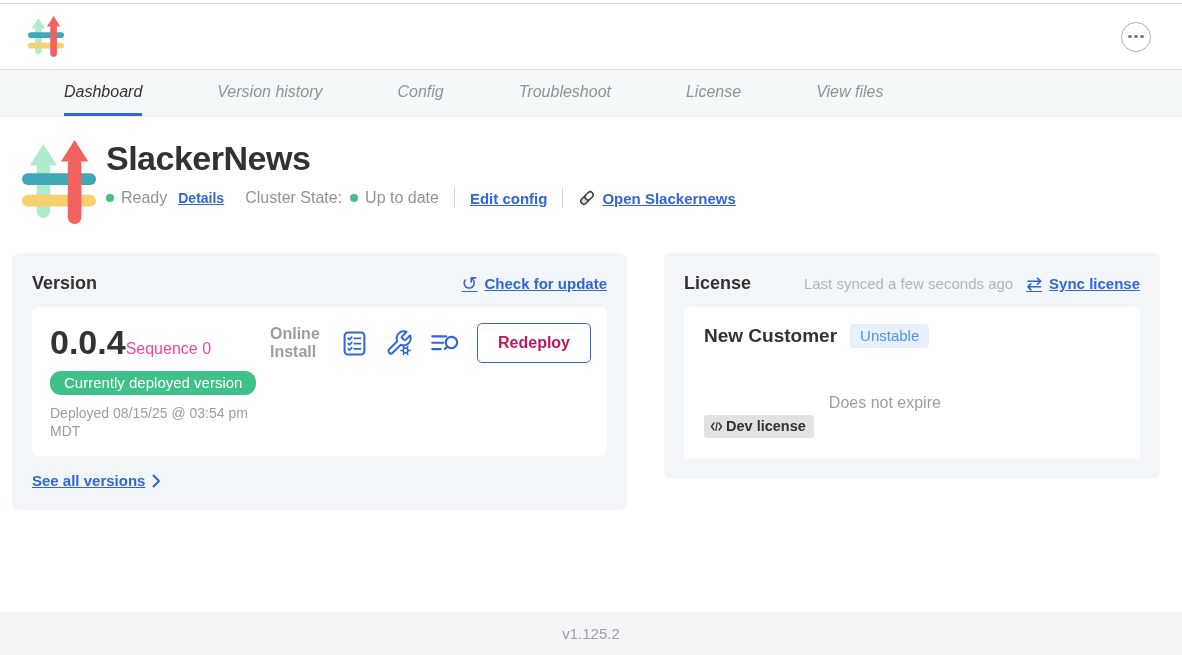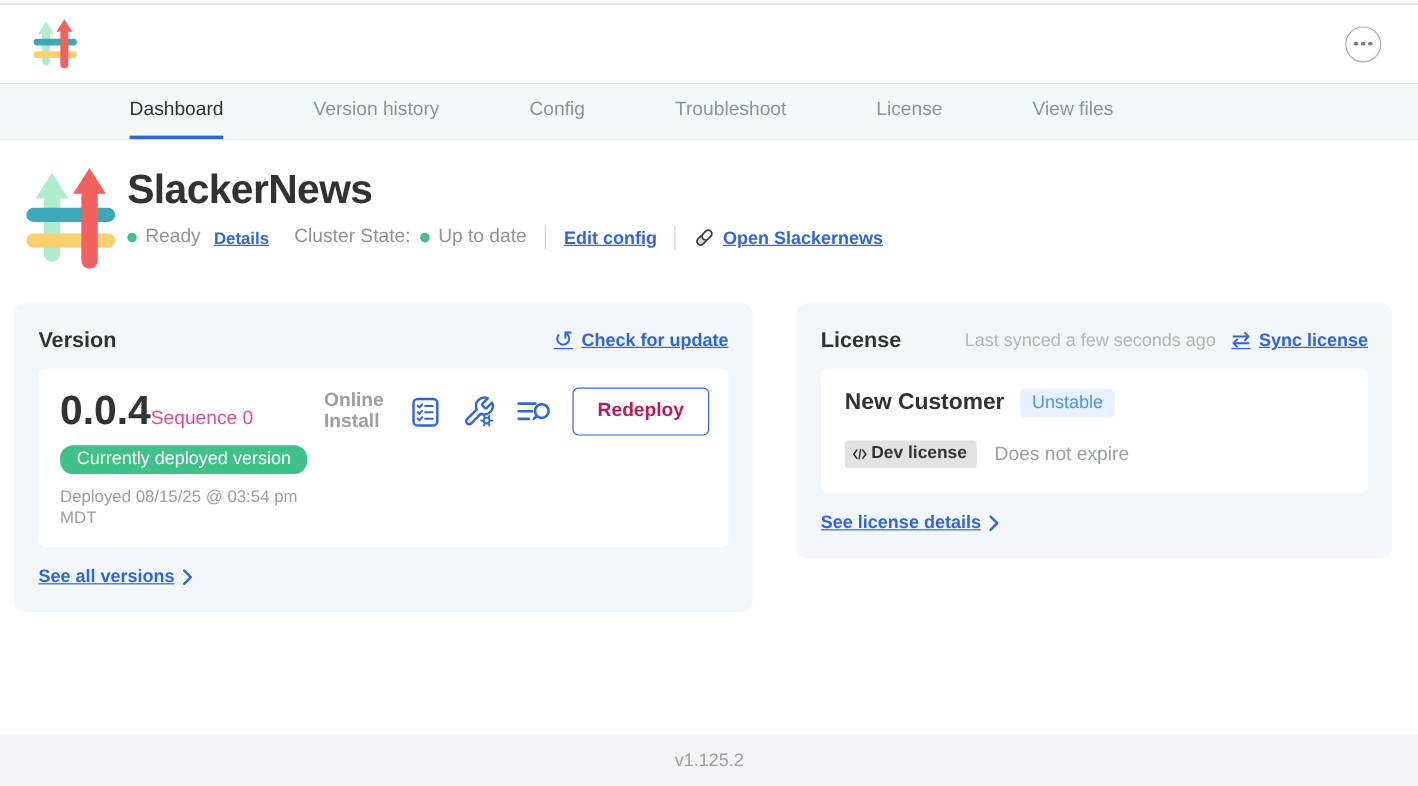--- a/index.html
+++ b/index.html
@@ -20,21 +20,21 @@
                 border-bottom:3px solid transparent; cursor:pointer; }
   .topnav-tab.active { border-bottom-color:#3065db; }
   .topnav-right { margin-left:auto; display:flex; align-items:center; margin-right:31px; }
   .more-btn { width:30px; height:30px; border:1.5px solid #a9adb0; border-radius:50%;
               display:flex; align-items:center; justify-content:center; gap:2.5px; cursor:pointer;
               background:#fff; }
   .more-btn i { width:3.5px; height:3.5px; border-radius:50%; background:#7a7f83; display:block; }
 
   
   .subnav { height:47px; background:#f5f8f9; border-bottom:1px solid #eceff1;
-            display:flex; align-items:stretch; padding-left:108px; }
+            display:flex; align-items:stretch; padding-left:64px;font-style:italic; }
   .subnav-tab { display:flex; align-items:center; margin-right:75px; font-size:16px;
                 color:#8c9499; border-bottom:3px solid transparent; cursor:pointer; }
   .subnav-tab.active { color:#323232; font-weight:500; border-bottom-color:#3065db; }
 
   
   .content { flex:1; background:#fff; }
   .app-header { display:flex; margin:12px 0 0 20px; }
   .logo-big { width:78px; height:90px; margin-top:8px; }
   .app-header-text { margin-left:8px; }
   h1.app-title { font-size:34px; font-weight:700; letter-spacing:-0.5px; margin-top:10px; color:#323232; }
@@ -79,21 +79,21 @@
   .foot-link { display:inline-flex; align-items:center; gap:7px; font-size:15px; }
 
   
   .lic-row1 { display:flex; align-items:center; }
   .customer { font-size:19px; font-weight:700; color:#323232; }
   .unstable-badge { margin-left:13px; background:#e7f0fc; color:#4a96f0; font-size:15px;
                     padding:3px 10px 4px; border-radius:4px; }
   .lic-row2 { display:flex; align-items:center; margin-top:19px; }
   .dev-badge { background:#e2e2e2; color:#323232; font-size:14.5px; font-weight:700;
                padding:3px 8px 4px 6px; border-radius:3px; display:inline-flex;
-               align-items:center; gap:3px; }
+               align-items:center; gap:3px;margin-top:48px; }
   .expiry { margin-left:15px; font-size:16px; color:#9a9ea2; }
   .synced { margin-left:auto; font-size:15px; color:#b2b6ba; }
   .sync-link { margin-left:13px; display:inline-flex; align-items:center; gap:7px; font-size:15px; }
 
   
   .footer { height:43px; background:#f4f4f6; display:flex; align-items:center; justify-content:center; }
   .footer-version { font-size:15px; color:#9aa0a5; }
 </style>
 </head>
 <body>
@@ -265,28 +265,20 @@
               <svg width="13" height="11" viewBox="0 0 13 11" fill="none" stroke="#323232">
                 <polyline points="4,2 1.5,5.5 4,9" stroke-width="1.3" stroke-linecap="round" stroke-linejoin="round"></polyline>
                 <polyline points="9,2 11.5,5.5 9,9" stroke-width="1.3" stroke-linecap="round" stroke-linejoin="round"></polyline>
                 <line x1="7.1" y1="1.6" x2="5.9" y2="9.4" stroke-width="1.2" stroke-linecap="round"></line>
               </svg>
               <span>Dev license</span>
             </span>
             <span class="expiry">Does not expire</span>
           </div>
         </div>
-        <div class="card-foot">
-          <a class="blue-link foot-link">
-            <span>See license details</span>
-            <svg width="9" height="14" viewBox="0 0 9 14" fill="none" stroke="#3065db">
-              <polyline points="1.5,1.5 7,7 1.5,12.5" stroke-width="2" stroke-linecap="round" stroke-linejoin="round"></polyline>
-            </svg>
-          </a>
-        </div>
       </section>
 
     </div>
   </main>
 
   <footer class="footer">
     <span class="footer-version">v1.125.2</span>
   </footer>
 
 </div>

